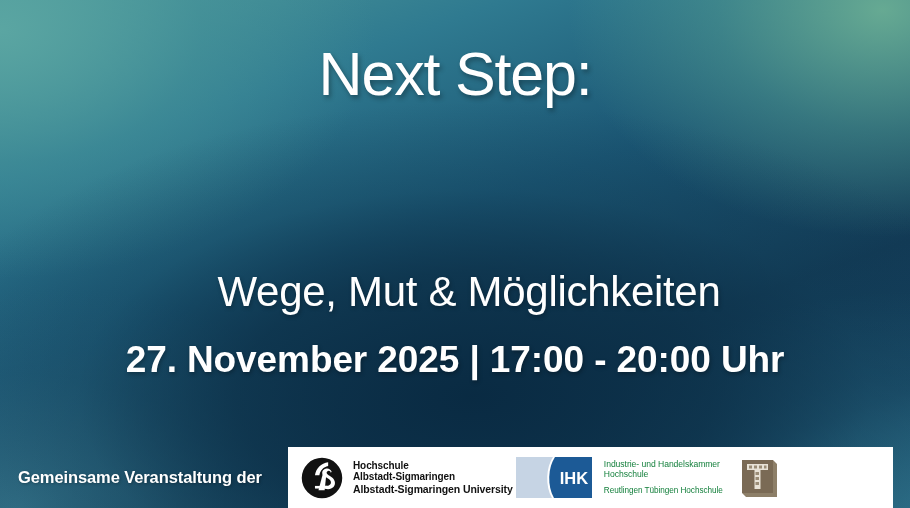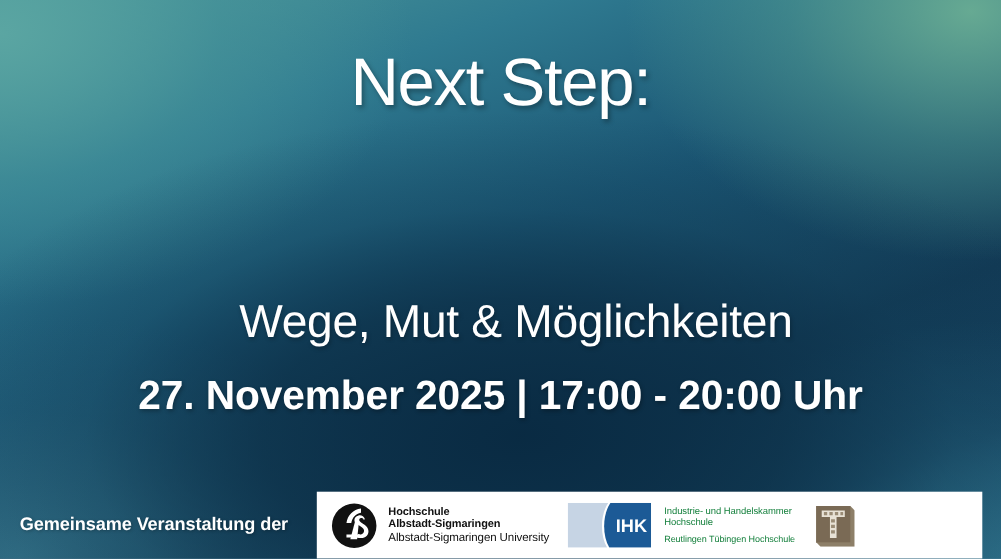--- a/index.html
+++ b/index.html
@@ -124,21 +124,21 @@
     color: #111111;
   }
   .hs-l1, .hs-l2 {
     font-size: 10px;
     font-weight: 700;
     letter-spacing: -0.1px;
     white-space: nowrap;
   }
   .hs-l3 {
     font-size: 10.5px;
-    font-weight: 400;
+    font-weight: 700;
     letter-spacing: -0.1px;
     white-space: nowrap;
   }
 
   
   .ihk-mark {
     position: relative;
     width: 76px;
     height: 41px;
     flex: 0 0 76px;

